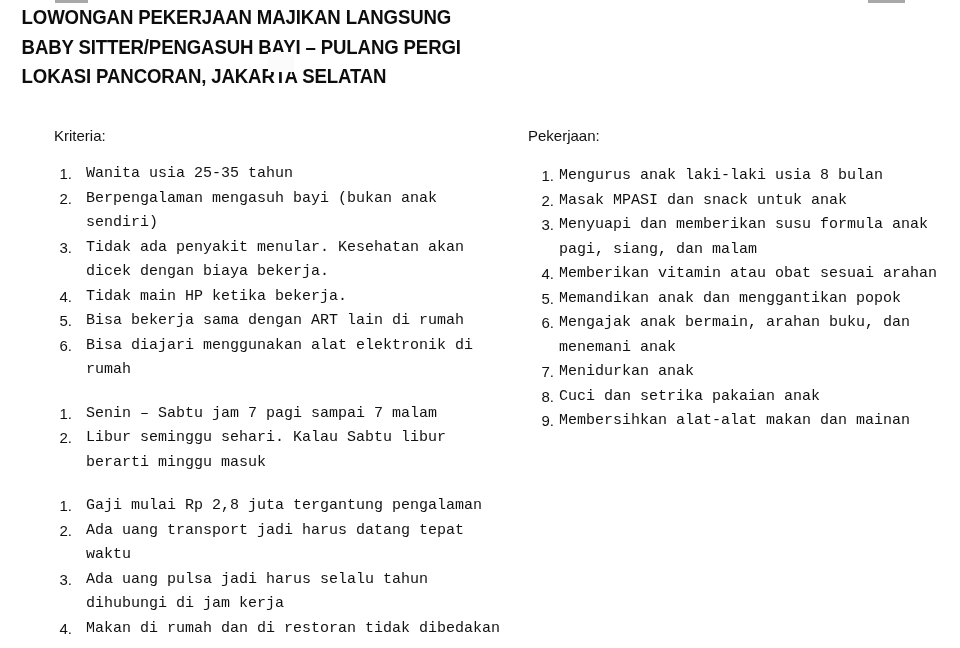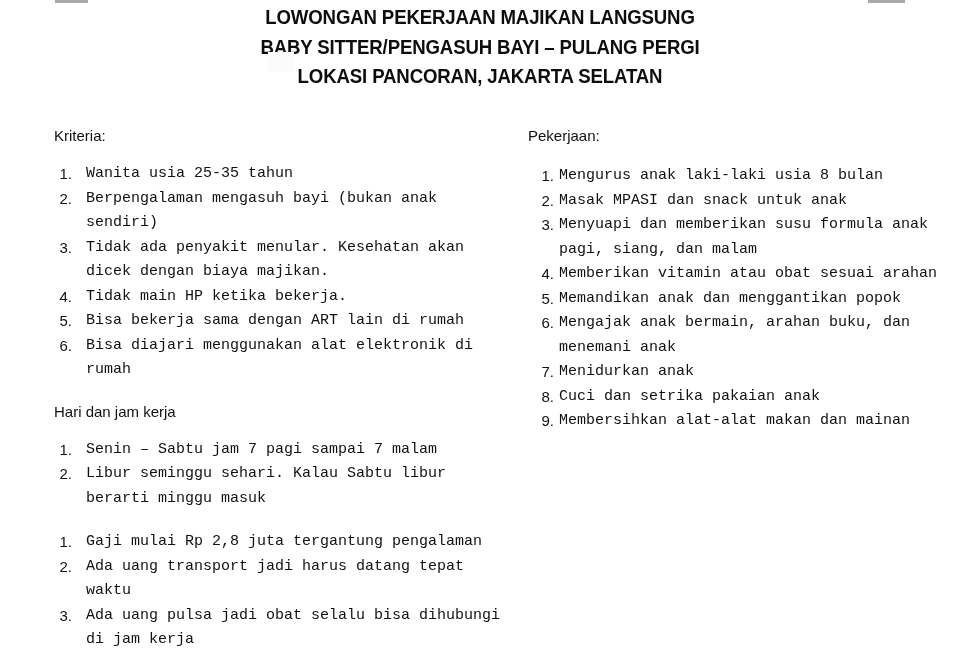--- a/index.html
+++ b/index.html
@@ -32,21 +32,20 @@
   }
   .ui-bar.left  { left: 55px;  width: 33px; }
   .ui-bar.right { left: 868px; width: 37px; }
 
   
   .header-block {
     position: absolute;
     top: 0;
     left: 0;
     width: 960px;
-    text-align: center;
   }
   .headline {
     font-weight: bold;
     font-size: 19.5px;
     line-height: 29.5px;
     letter-spacing: -0.15px;
     color: #0d0d0d;
     white-space: nowrap;
     transform: scaleX(0.955);
     transform-origin: center;
@@ -140,38 +139,37 @@
           <li>
             <span class="li-num">1.</span>
             <span class="li-text">Wanita usia 25-35 tahun</span>
           </li>
           <li>
             <span class="li-num">2.</span>
             <span class="li-text">Berpengalaman mengasuh bayi (bukan anak sendiri)</span>
           </li>
           <li>
             <span class="li-num">3.</span>
-            <span class="li-text">Tidak ada penyakit menular. Kesehatan akan dicek dengan biaya majikan.</span>
+            <span class="li-text">Tidak ada penyakit menular. Kesehatan akan dicek dengan biaya bekerja.</span>
           </li>
           <li>
             <span class="li-num">4.</span>
             <span class="li-text">Tidak main HP ketika bekerja.</span>
           </li>
           <li>
             <span class="li-num">5.</span>
             <span class="li-text">Bisa bekerja sama dengan ART lain di rumah</span>
           </li>
           <li>
             <span class="li-num">6.</span>
             <span class="li-text">Bisa diajari menggunakan alat elektronik di rumah</span>
           </li>
         </ol>
       </div>
       <div class="section">
-        <p class="section-title">Hari dan jam kerja</p>
         <ol class="num-list">
           <li>
             <span class="li-num">1.</span>
             <span class="li-text">Senin – Sabtu jam 7 pagi sampai 7 malam</span>
           </li>
           <li>
             <span class="li-num">2.</span>
             <span class="li-text">Libur seminggu sehari. Kalau Sabtu libur berarti minggu masuk</span>
           </li>
         </ol>
@@ -181,21 +179,21 @@
           <li>
             <span class="li-num">1.</span>
             <span class="li-text">Gaji mulai Rp 2,8 juta tergantung pengalaman</span>
           </li>
           <li>
             <span class="li-num">2.</span>
             <span class="li-text">Ada uang transport jadi harus datang tepat waktu</span>
           </li>
           <li>
             <span class="li-num">3.</span>
-            <span class="li-text">Ada uang pulsa jadi obat selalu bisa dihubungi di jam kerja</span>
+            <span class="li-text">Ada uang pulsa jadi harus selalu tahun dihubungi di jam kerja</span>
           </li>
           <li>
             <span class="li-num">4.</span>
             <span class="li-text">Makan di rumah dan di restoran tidak dibedakan</span>
           </li>
         </ol>
       </div>
     </div>
   <div class="col right" id="col-right">
       <div class="section">

